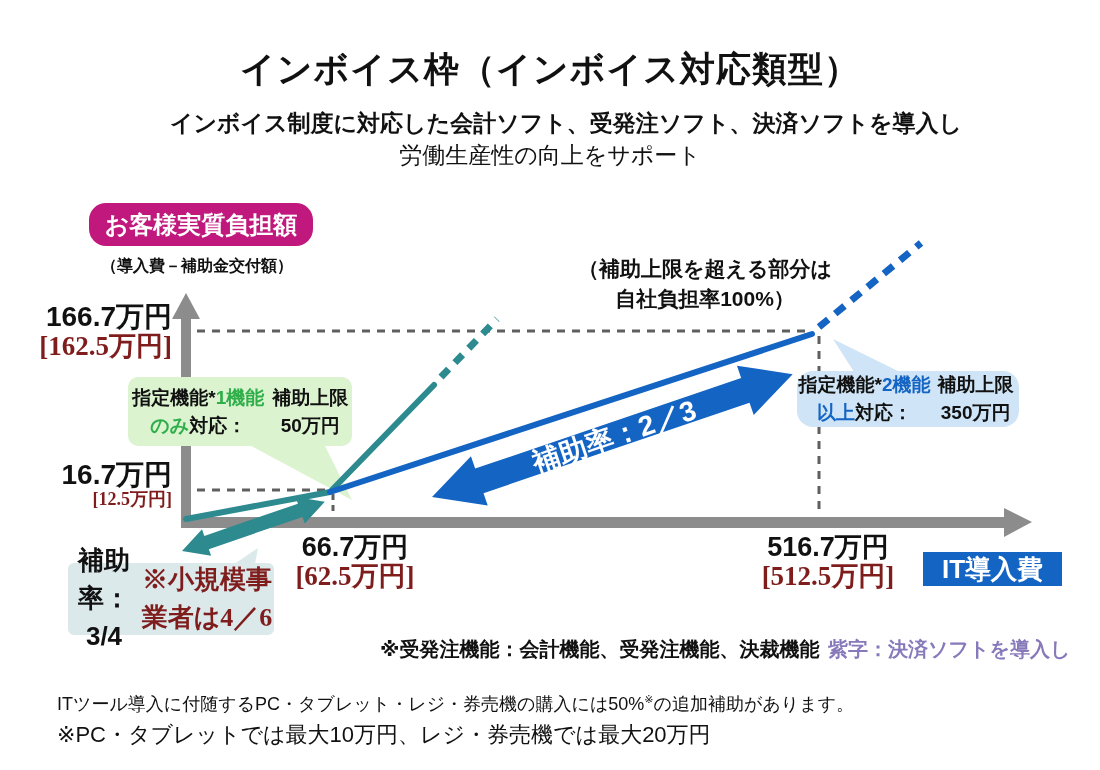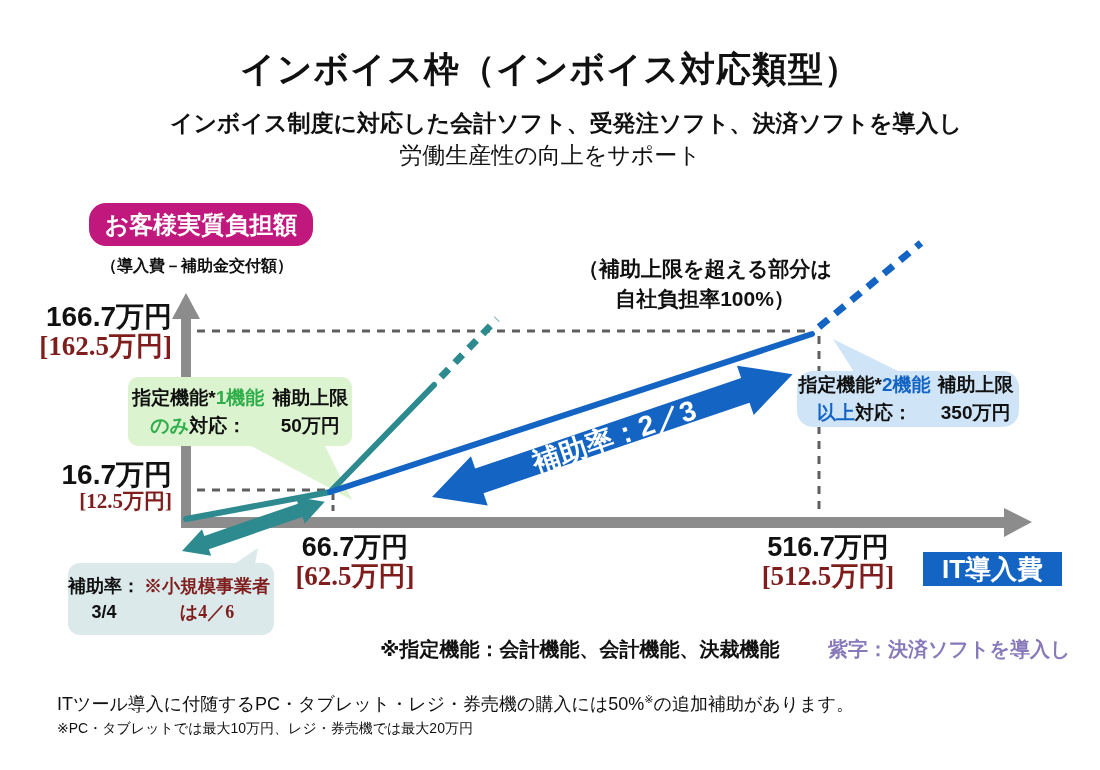--- a/index.html
+++ b/index.html
@@ -11,38 +11,38 @@
   .sub1{top:108px;left:0;width:1100px;font-size:23px;font-weight:800;margin-left:16px;}
   .sub2{top:140px;left:0;width:1100px;font-size:23px;font-weight:400;}
   .ybadge{left:89px;top:203px;width:224px;height:43px;background:#c0187d;color:#fff;
           font-size:24px;font-weight:800;display:flex;align-items:center;justify-content:center;border-radius:17px;}
   .yformula{left:72px;top:256px;width:250px;font-size:16px;font-weight:800;text-align:center;}
   .ticklabel{font-weight:800;line-height:1.08;}
   .purple{color:#7f1d1d;font-family:Liberation Serif, serif;}
   .ytop{left:22px;top:302px;width:150px;text-align:right;font-size:28px;}
   .ytop .sb{font-size:27px;}
   .ylow{left:22px;top:460px;width:150px;text-align:right;font-size:28px;}
-  .ylow .sb{font-size:21px;}
+  .ylow .sb{font-size:18px;}
   .x1{left:281px;top:533px;width:148px;text-align:center;font-size:27px;}
   .x2{left:748px;top:533px;width:160px;text-align:center;font-size:27px;}
   .xbadge{left:923px;top:552px;width:139px;height:34px;background:#1464c4;color:#fff;
           font-size:26px;font-weight:800;display:flex;align-items:center;justify-content:center;}
   .overlimit{left:545px;top:254px;width:320px;text-align:center;font-size:21px;font-weight:800;line-height:1.45;}
   .callout{border-radius:10px;display:flex;flex-direction:row;align-items:center;justify-content:center;
            font-weight:800;font-size:19px;line-height:1.45;text-align:center;}
   .c-green{left:128px;top:377px;width:224px;height:69px;background:#dcf3d0;}
   .c-green .accent{color:#2fae4a;}
   .c-blue{left:797px;top:371px;width:222px;height:56px;background:#cfe4f6;border-radius:16px;text-align:center;}
   .c-blue .accent{color:#1464c4;}
-  .c-teal{left:68px;top:563px;width:206px;height:72px;background:#dbe9eb;border-radius:12px;font-size:18px;}
+  .c-teal{left:68px;top:563px;width:206px;height:72px;background:#dbe9eb;border-radius:6px;font-size:26px;}
   .fn-black{left:380px;top:636px;font-size:20px;font-weight:800;}
   .fn-purple{left:828px;top:636px;font-size:20px;font-weight:800;color:#8779ba;}
   .note1{left:57px;top:692px;font-size:18px;font-weight:400;}
   .note1 sup{font-size:11px;}
-  .note2{left:57px;top:720px;font-size:14px;font-weight:400;}
+  .note2{left:57px;top:720px;font-size:22px;font-weight:400;}
   svg.overlay{position:absolute;left:0;top:0;pointer-events:none;}
   svg text{font-family:"Liberation Sans","DejaVu Sans",sans-serif;font-weight:800;}
 </style>
 </head>
 <body>
 
 <div class="stage">
 
   <div class="abs title center">インボイス枠（インボイス対応類型）</div>
   <div class="abs sub1 center">インボイス制度に対応した会計ソフト、受発注ソフト、決済ソフトを導入し</div>
@@ -112,18 +112,18 @@
   <div class="abs callout c-blue">
     <div><span>指定機能*</span><span class="accent">2機能以上</span><span>対応：</span></div>
     <div>補助上限350万円</div>
   </div>
 
   <div class="abs callout c-teal">
     <div>補助率：3/4</div>
     <div class="purple">※小規模事業者は4／6</div>
   </div>
 
-  <div class="abs fn-black">※指定機能：会計機能、会計機能、決裁機能</div>
+  <div class="abs fn-black">※受発注機能：会計機能、受発注機能、決裁機能</div>
   <div class="abs fn-purple">紫字：決済ソフトを導入し</div>
   <div class="abs note1"><span>ITツール導入に付随するPC・タブレット・レジ・券売機の購入には50%</span><sup>※</sup><span>の追加補助があります。</span></div>
   <div class="abs note2">※PC・タブレットでは最大10万円、レジ・券売機では最大20万円</div>
 
 </div>
 
 </body></html>

